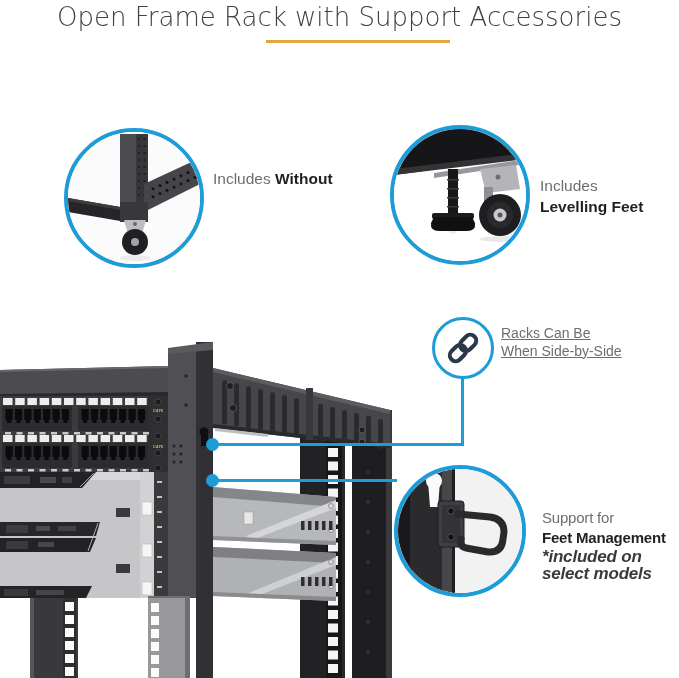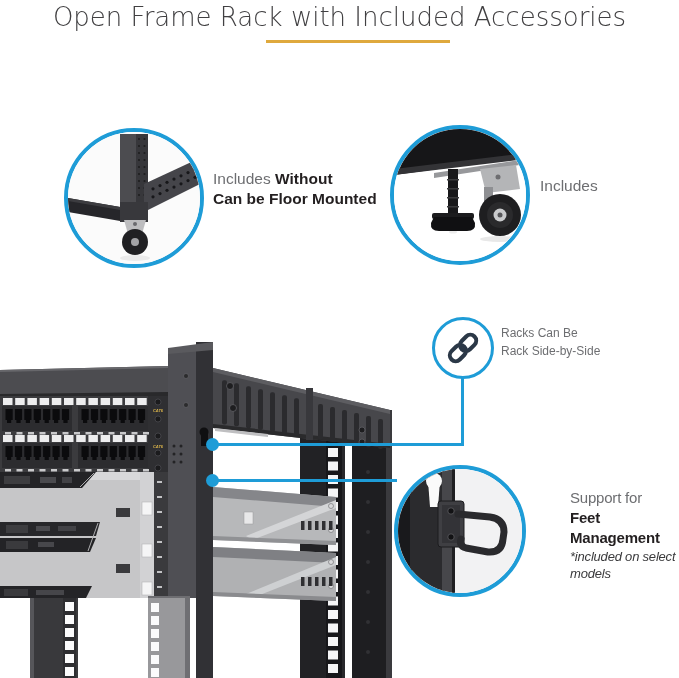--- a/index.html
+++ b/index.html
@@ -17,30 +17,30 @@
   .c-level{left:390px;top:125px;width:140px;height:140px;}
   .c-link{left:432px;top:317px;width:62px;height:62px;border-width:3.5px;
           display:flex;align-items:center;justify-content:center;}
   .c-hook{left:394px;top:465px;width:132px;height:132px;}
   
   .cline{position:absolute;background:#1e9cd7;}
   .cdot{position:absolute;width:13px;height:13px;border-radius:50%;background:#1e9cd7;}
   
   .ctext{position:absolute;font-size:15.5px;line-height:20px;color:#6d6e71;}
   .ctext b{color:#231f20;font-weight:700;}
-  .note{font-size:13px;font-style:italic;color:#3a3a3c;font-weight:400;line-height:17px;}
+  .note{font-size:17px;font-style:italic;color:#3a3a3c;font-weight:700;line-height:17px;}
   
   #rack-wrap{position:absolute;left:0;top:340px;width:400px;height:338px;}
 </style>
 </head>
 <body>
 
 <div id="stage">
 
-  <div class="title">Open Frame Rack with Included Accessories</div>
+  <div class="title">Open Frame Rack with Support Accessories</div>
   <div class="underline"></div>
 
   <div id="rack-wrap">
     <svg id="rack-svg" width="400" height="338" viewBox="0 0 400 338">
 
       <rect x="352" y="70" width="40" height="268" fill="#1e1e21"></rect>
       <rect x="386" y="70" width="6" height="268" fill="#3a3a3e"></rect>
       <g id="g-fardots">
           <circle cx="368" cy="102" r="2" fill="#313134"></circle>
           <circle cx="368" cy="132" r="2" fill="#313134"></circle>
@@ -453,31 +453,31 @@
         <rect x="44" y="36" width="18" height="38" fill="#333337"></rect>
         <circle cx="53" cy="42" r="3.2" fill="#121214" stroke="#5e5e62" stroke-width="0.8"></circle>
         <circle cx="53" cy="68" r="3.2" fill="#121214" stroke="#5e5e62" stroke-width="0.8"></circle>
         <path d="M60,45 L92,48 Q106,50 106,63 L105,70 Q104,84 90,83 L68,79 Q61,77 63,70" fill="none" stroke="#2a2a2d" stroke-width="7" stroke-linecap="round" stroke-linejoin="round"></path>
       </g>
     </svg>
   </div>
 
   <div class="ctext" style="left:213px;top:169px;">
     <div><span>Includes </span><b>Without</b></div>
-    <div><b>Can be Floor Mounted</b></div>
   </div>
 
   <div class="ctext" style="left:540px;top:175px;line-height:21px;">
     <div><span>Includes</span></div>
-  </div>
-
-  <div class="ctext" style="left:501px;top:325px;font-size:12px;line-height:17.5px;">
+    <div><b>Levelling Feet</b></div>
+  </div>
+
+  <div class="ctext" style="left:501px;top:325px;font-size:14px;line-height:17.5px;text-decoration:underline;">
     <div><span>Racks Can Be</span></div>
-    <div><span>Rack Side-by-Side</span></div>
-  </div>
-
-  <div class="ctext" style="left:542px;top:488px;font-size:15px;letter-spacing:-0.2px;line-height:20px;margin-left:28px;">
+    <div><span>When Side-by-Side</span></div>
+  </div>
+
+  <div class="ctext" style="left:542px;top:508px;font-size:15px;letter-spacing:-0.2px;line-height:20px;">
     <div><span>Support for</span></div>
     <div><b>Feet Management</b></div>
     <div class="note">*included on select models</div>
   </div>
 
 </div>
 
 </body></html>

